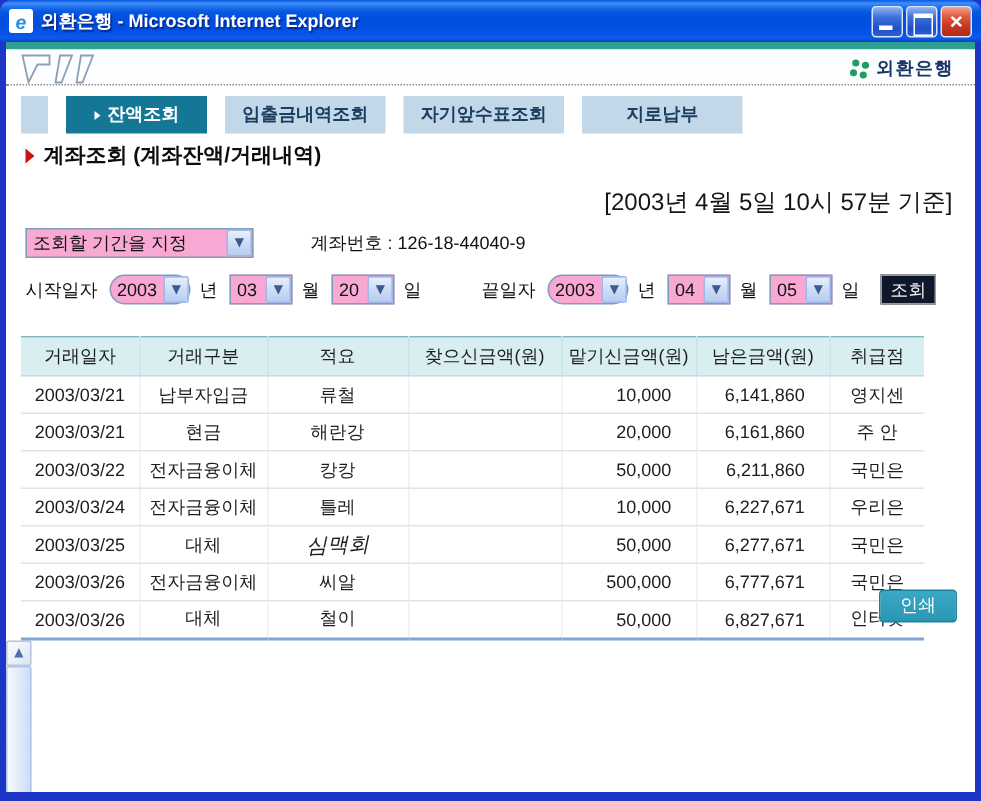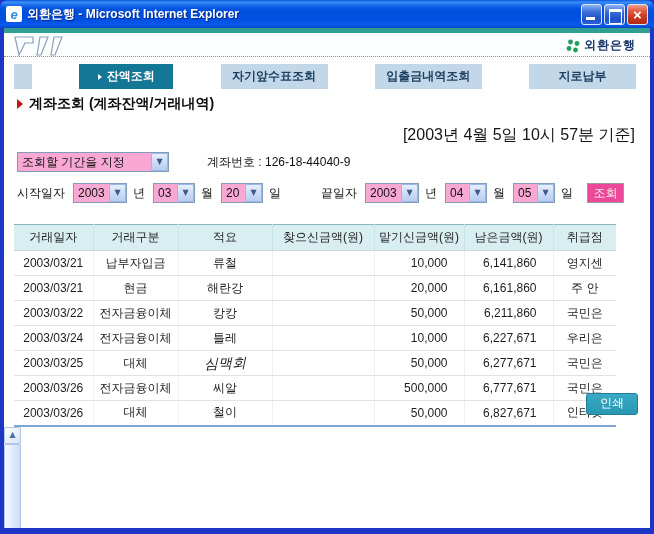--- a/index.html
+++ b/index.html
@@ -40,21 +40,21 @@
 
   
   .brand-strip { height:24px; margin:0 -14px 0 -10px; padding:2px 14px 0 10px;
     background:#fdfeff; border-bottom:1px dotted #909090;
     display:flex; align-items:center; justify-content:space-between; }
   .watermark { opacity:.9; }
   .brand-logo { display:flex; align-items:center; gap:4px; }
   .brand-logo-text { color:#1a3668; font-weight:bold; font-size:12px; letter-spacing:1px; }
 
   
-  .tab-row { display:flex; margin-top:7px; height:25px; gap:2px;justify-content:space-between; }
+  .tab-row { display:flex; margin-top:7px; height:25px; gap:12px; }
   .tab-spacer { width:18px; background:#c2d8e8; }
   .tab { display:flex; align-items:center; justify-content:center; gap:5px;
     width:107px; background:#c2d8e8; color:#1c3e60; font-weight:bold; cursor:pointer; }
   .tab.active { width:94px; background:#137795; color:#fff; }
   .tri-white { width:0; height:0; border-left:4px solid #fff; border-top:3px solid transparent; border-bottom:3px solid transparent; }
 
   
   .page-title-row { display:flex; align-items:center; gap:6px; margin-top:6px; padding-left:3px; }
   .tri-red { width:0; height:0; border-left:6px solid #cc1111; border-top:5px solid transparent; border-bottom:5px solid transparent; }
   .page-title { font-size:14px; font-weight:bold; color:#0d0d0d; }
@@ -69,24 +69,24 @@
   .gap-lg { width:26px; }
 
   .xp-select { height:20px; border:1px solid #7f9db9; background:#f9a8d4; display:flex; align-items:center; cursor:pointer; }
   .xp-select .val { flex:1; padding:0 4px; white-space:nowrap; overflow:hidden; }
   .xp-select .btn { width:17px; height:18px; margin:0;
     background: linear-gradient(180deg,#e9f0fd 0%,#cfdef7 45%,#b8cdf0 100%);
     border:1px solid #9db8e8; border-radius:2px;
     display:flex; align-items:center; justify-content:center; }
   .arrow-down { font-family:"DejaVu Sans", sans-serif; font-size:8px; color:#3c5a8c; line-height:1; }
   .w-period { width:152px; }
-  .w-year { width:54px; }
+  .w-year { width:54px;border-radius:10px; }
   .w-md { width:42px; }
 
-  .search-btn { width:37px; height:20px; background:#ec4899; border:1px solid #9a9a9a;
+  .search-btn { width:37px; height:20px; background:#0f172a; border:1px solid #9a9a9a;
     color:#f2f2f2; font-size:12px; display:flex; align-items:center; justify-content:center;
     cursor:pointer; margin-left:6px; }
 
   
   table.tx { margin-top:21px; border-collapse:collapse; table-layout:fixed; width:602px;
     border-top:1px solid #86b6c0; }
   table.tx th { height:26px; background:#d9eef1; font-weight:normal; color:#1d1d1d;
     border-right:1px solid #c8e4e9; border-bottom:1px solid #c4dde2; }
   table.tx th:last-child { border-right:none; }
   table.tx td { height:25px; text-align:center; color:#1d1d1d;
@@ -151,24 +151,24 @@
         </div>
       </div>
 
       <div class="tab-row">
         <div class="tab-spacer"></div>
         <div class="tab active">
           <span class="tri-white"></span>
           <span>잔액조회</span>
         </div>
         <div class="tab">
+          <span>입출금내역조회</span>
+        </div>
+        <div class="tab">
           <span>자기앞수표조회</span>
-        </div>
-        <div class="tab">
-          <span>입출금내역조회</span>
         </div>
         <div class="tab">
           <span>지로납부</span>
         </div>
       </div>
 
       <div class="page-title-row">
         <span class="tri-red"></span>
         <span class="page-title">계좌조회 (계좌잔액/거래내역)</span>
       </div>

